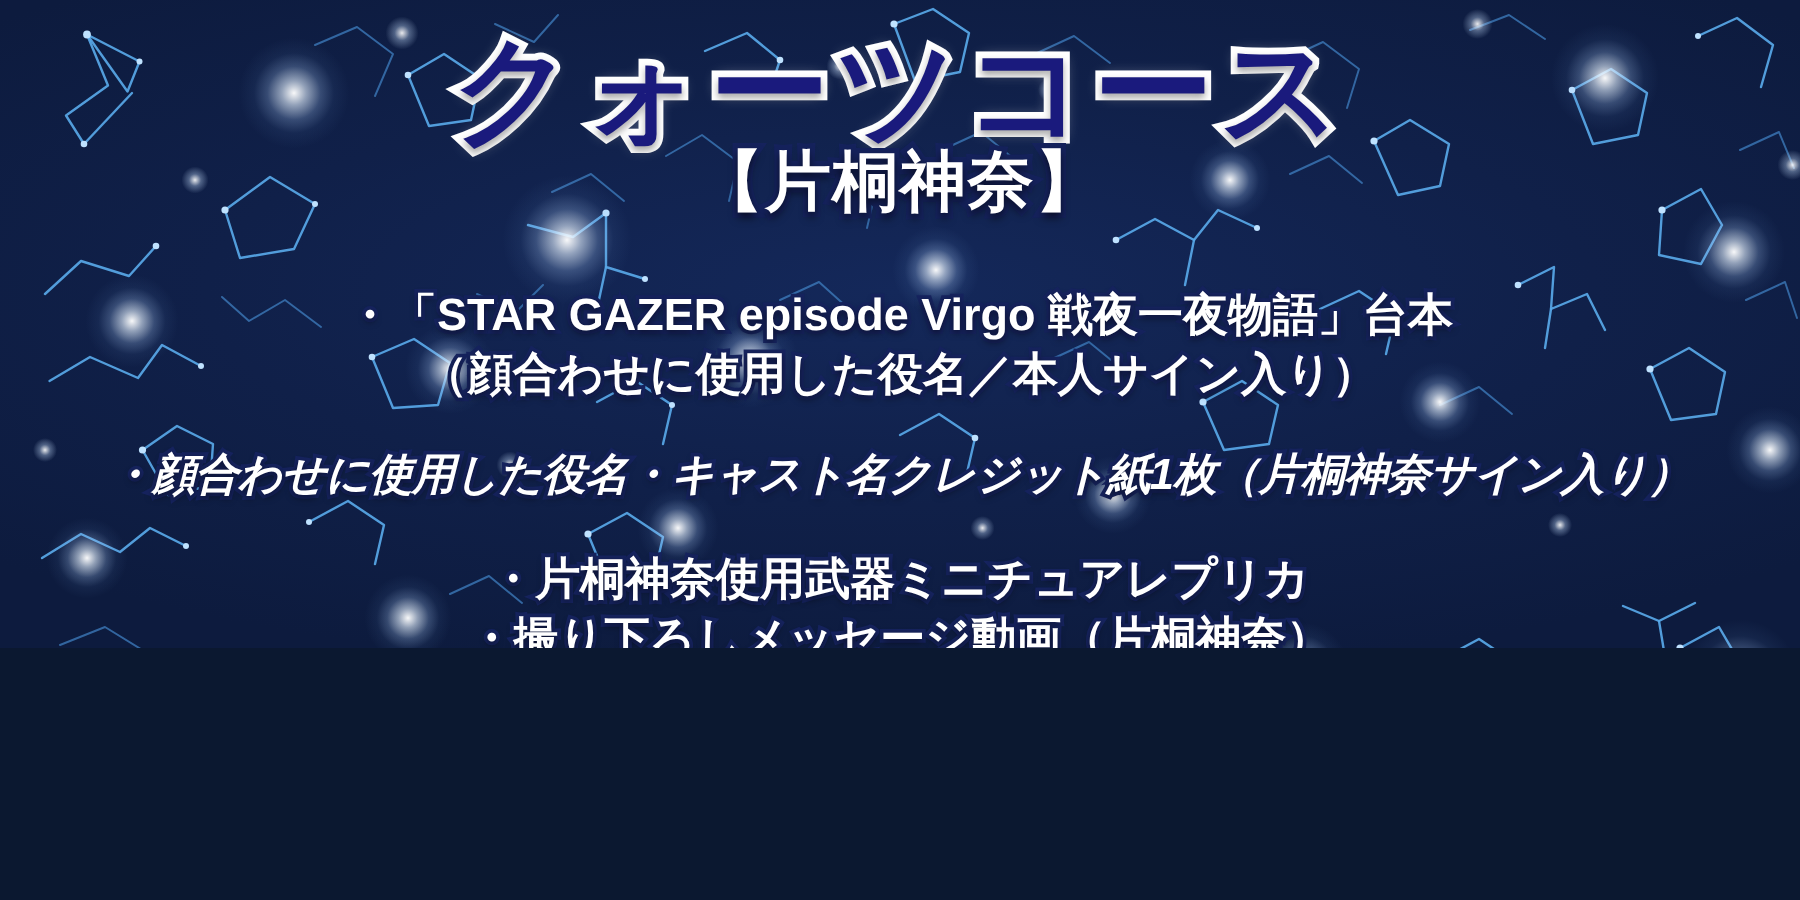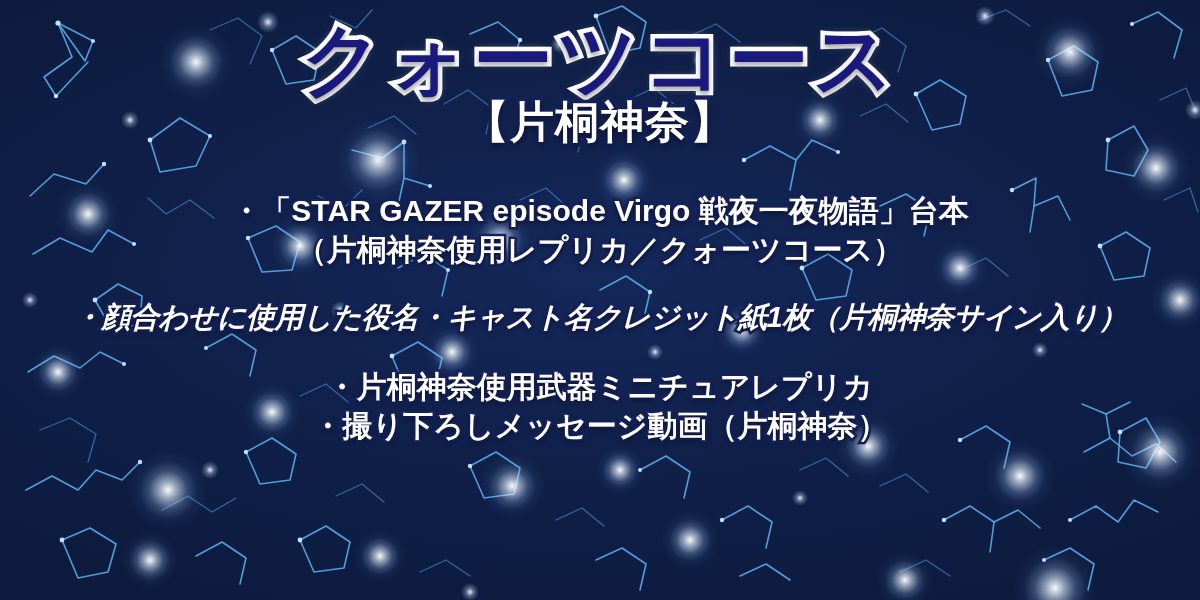--- a/index.html
+++ b/index.html
@@ -8,21 +8,21 @@
     padding: 0;
     background: #0b1830;
   }
   body {
     font-family: "Liberation Sans", "DejaVu Sans", sans-serif;
   }
 
   #poster {
     position: relative;
     width: 1200px;
-    height: 600px;
+    height: 432px;
     overflow: hidden;
     background: #102049;
     background-image:
       radial-gradient(ellipse 70% 60% at 50% 45%, #14285a 0%, #102049 55%, #0d1b3e 100%);
   }
 
   
   #starfield {
     position: absolute;
     inset: 0;
@@ -325,21 +325,21 @@
   <div id="content">
 
     <div class="title-block">
       <h1 class="main-title">クォーツコース</h1>
       <h2 class="sub-title">【片桐神奈】</h2>
     </div>
 
     <ul class="items">
       <li class="item item-1">
         <span class="line1">・「STAR GAZER episode Virgo 戦夜一夜物語」台本</span>
-        <span class="line2">（片桐神奈使用レプリカ／クォーツコース）</span>
+        <span class="line2">（顔合わせに使用した役名／本人サイン入り）</span>
       </li>
       <li class="item item-2 wide">
         <span class="line1">・顔合わせに使用した役名・キャスト名クレジット紙1枚（片桐神奈サイン入り）</span>
       </li>
       <li class="item item-4">
         <span class="line1">・片桐神奈使用武器ミニチュアレプリカ</span>
       </li>
       <li class="item item-3">
         <span class="line1">・撮り下ろしメッセージ動画（片桐神奈）</span>
       </li>

